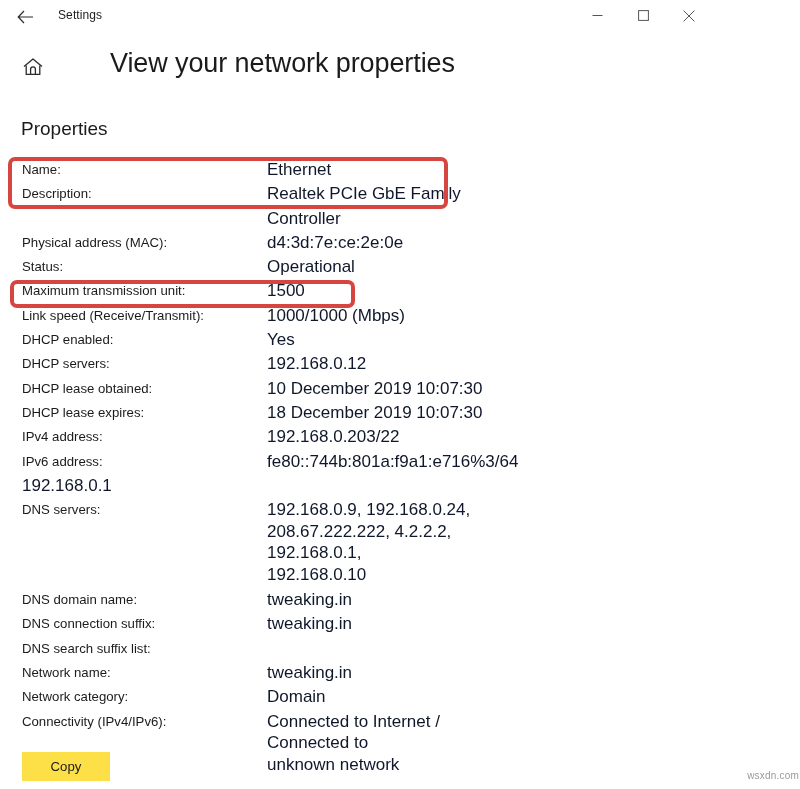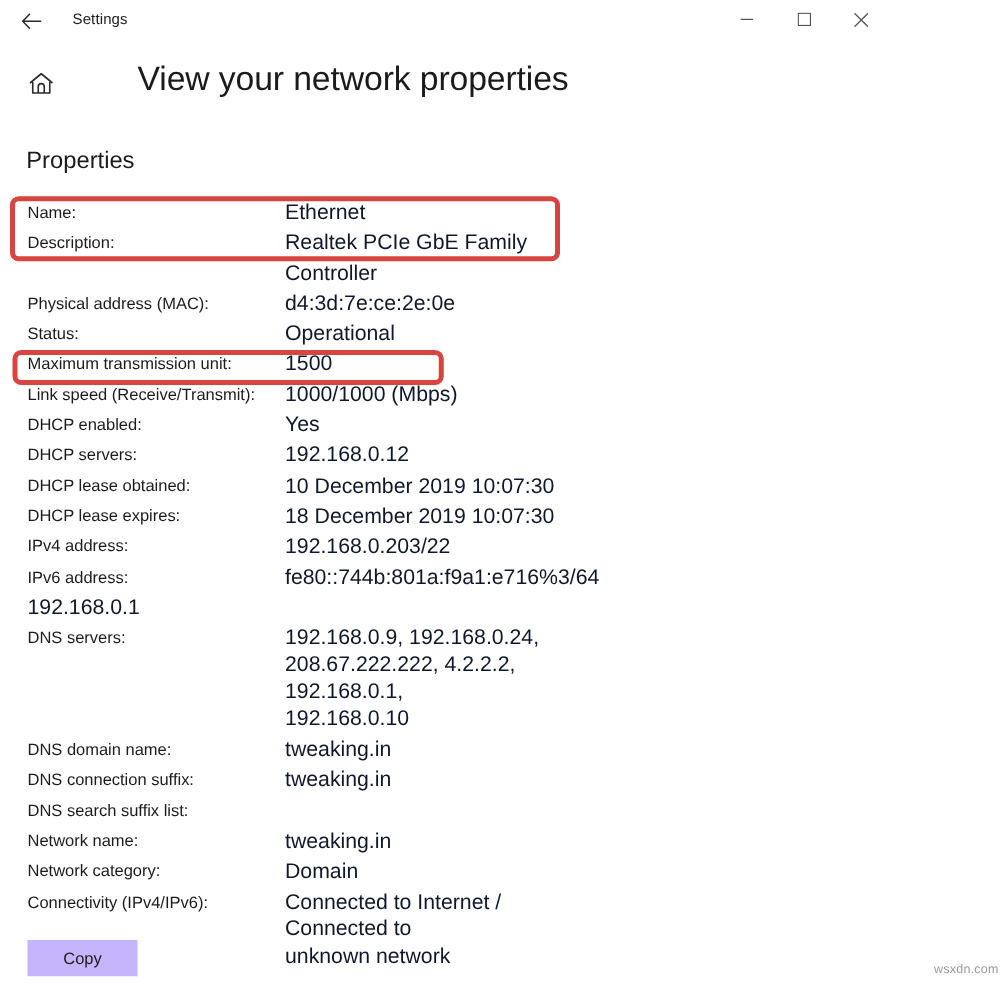--- a/index.html
+++ b/index.html
@@ -92,20 +92,21 @@
     position: absolute;
     left: 0; top: 158px;
     width: 800px;
   }
   .prow {
     position: relative;
     display: flex;
     align-items: flex-start;
     min-height: 24.3px;
     padding-left: 22px;
+    gap: 39px;
   }
   .plabel {
     width: 206px;
     flex: 0 0 206px;
     font-size: 13.2px;
     color: #1b1b1b;
     line-height: 24.3px;
     white-space: nowrap;
   }
   .pvalue {
@@ -126,21 +127,21 @@
     border-radius: 7px;
     box-sizing: border-box;
     pointer-events: none;
   }
 
   
   .copy-btn {
     position: absolute;
     left: 22px; top: 752px;
     width: 88px; height: 29px;
-    background: #c4b5fd;
+    background: #fde047;
     border: none;
     font-family: "Liberation Sans", sans-serif;
     font-size: 13.2px;
     color: #1b1b1b;
     padding: 0;
   }
 
   .watermark {
     position: absolute;
     right: 1px; bottom: 8px;

